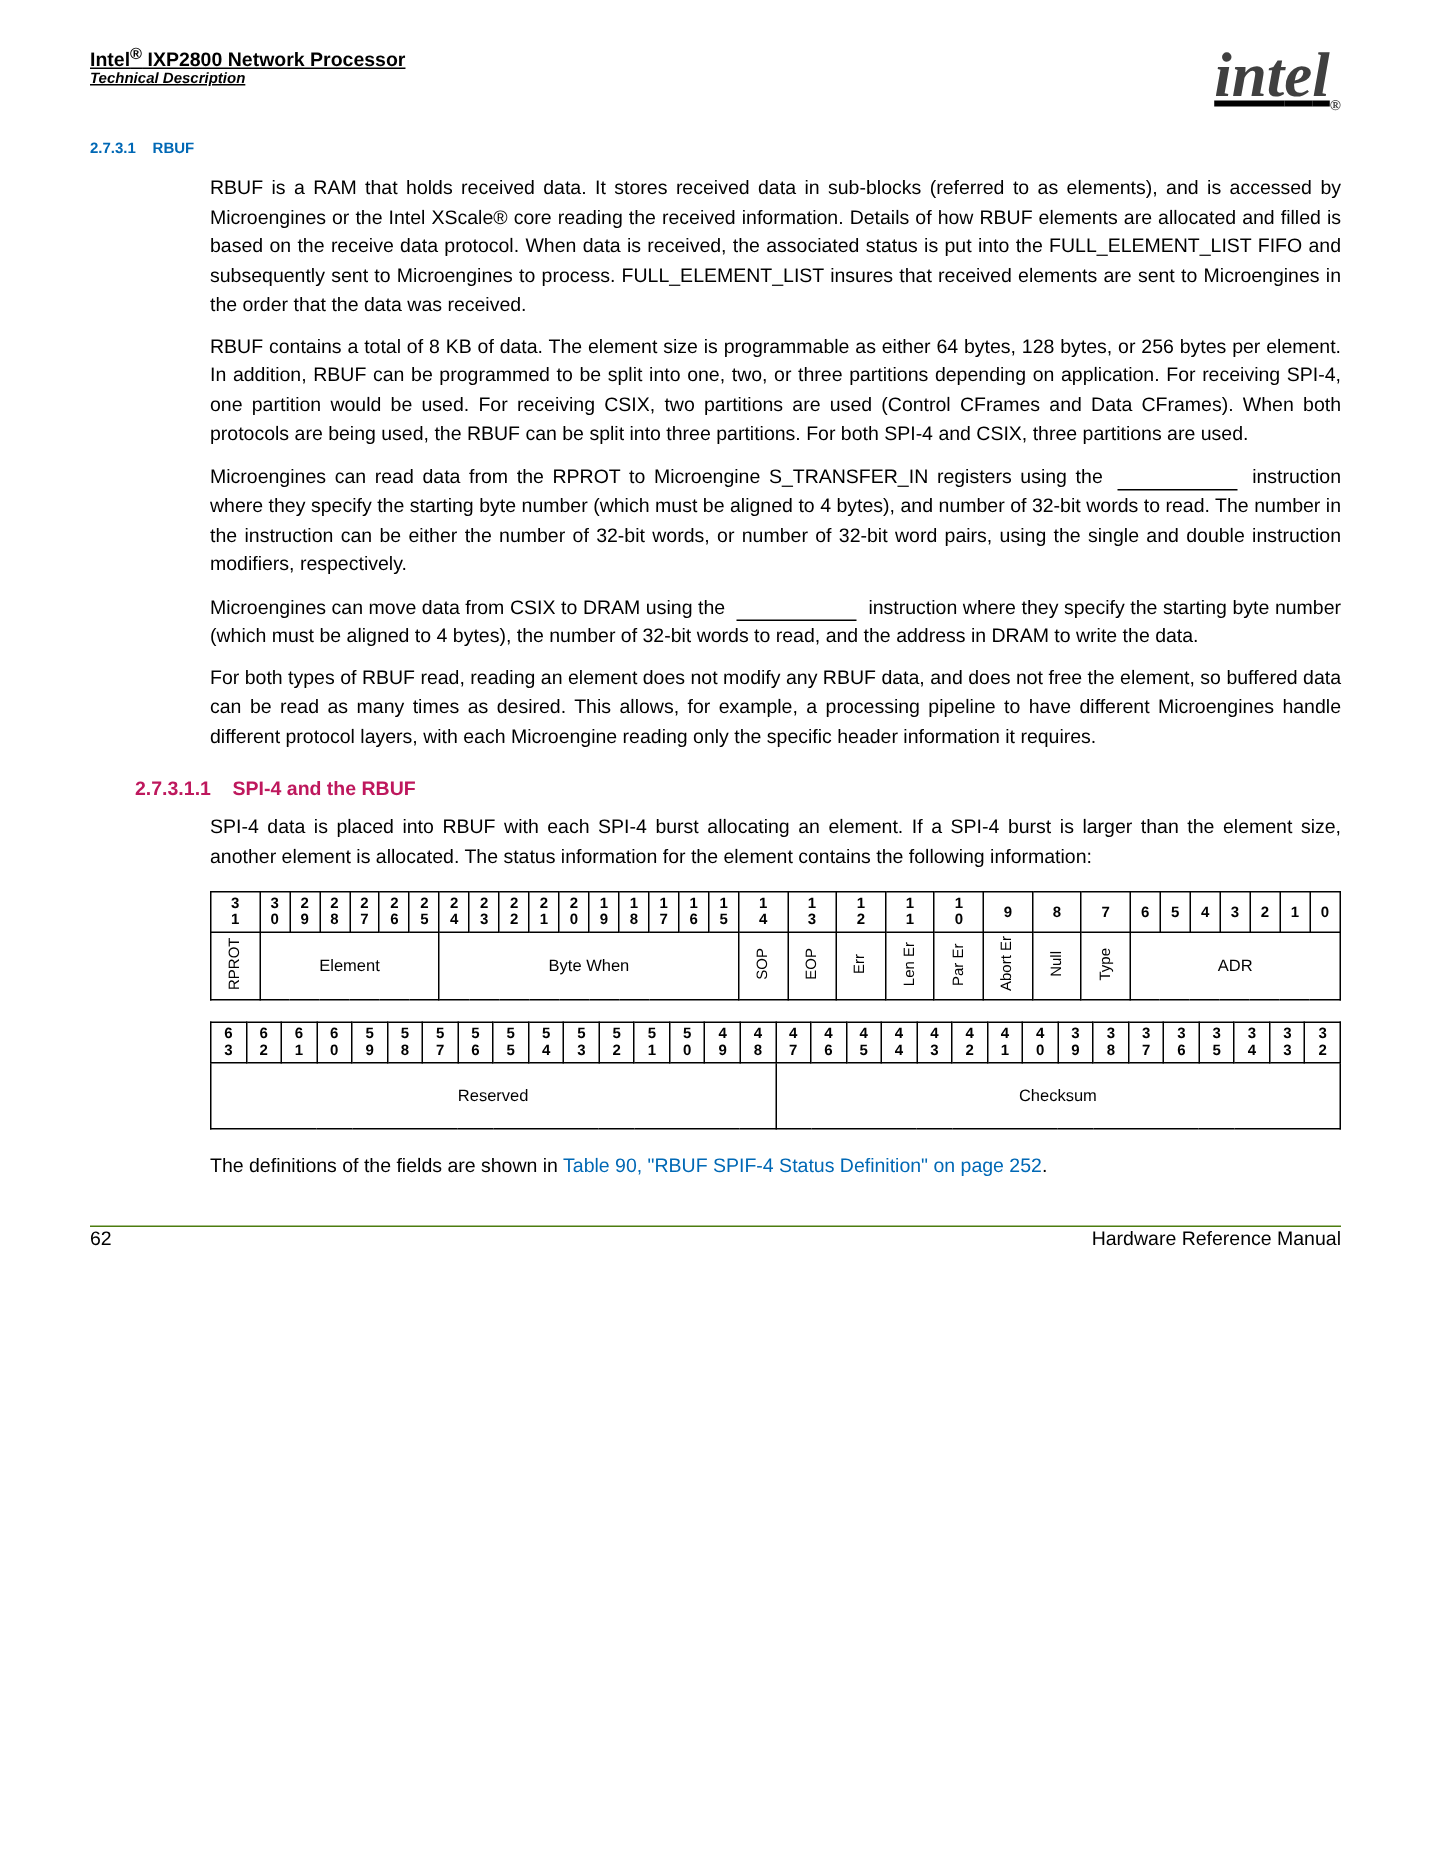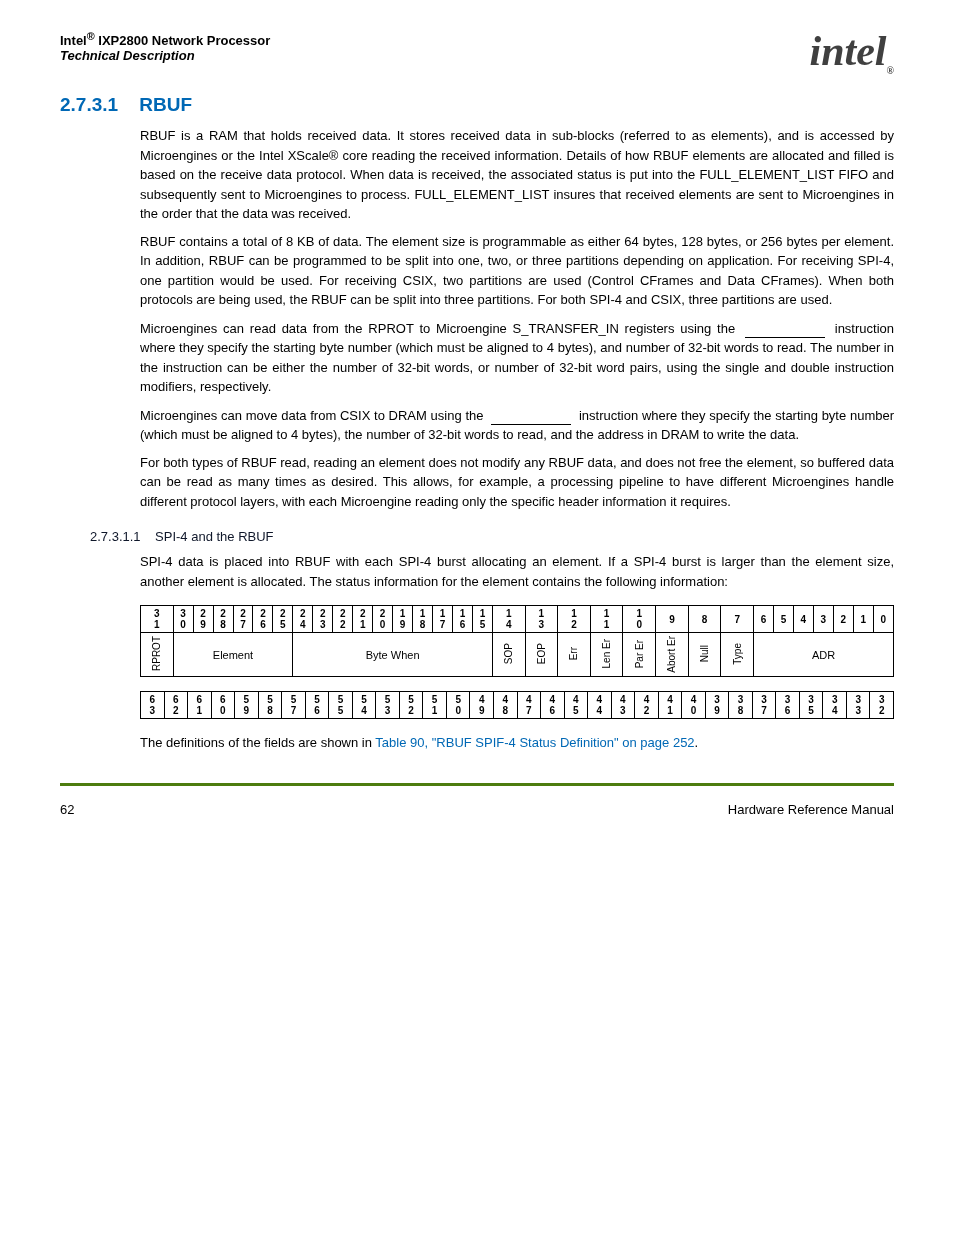--- a/index.html
+++ b/index.html
@@ -9,48 +9,49 @@
       background: #fff;
       color: #000;
       width: 954px;
       min-height: 1235px;
       padding: 30px 60px 40px 60px;
     }
     .header {
       display: flex;
       justify-content: space-between;
       align-items: flex-start;
+      text-decoration: underline;
     }
     .header-text .title {
       font-size: 13px;
       font-weight: bold;
     }
     .header-text .subtitle {
-      font-size: 13px;
+      font-size: 10px;
       font-style: italic;
       font-weight: bold;
     }
     .intel-logo {
       font-size: 42px;
       font-weight: 900;
       font-style: italic;
       color: #404040;
       line-height: 1;
       font-family: Georgia, serif;
     }
     .section-title {
       color: #0068b5;
-      font-size: 19px;
+      font-size: 10px;
       font-weight: bold;
       margin: 18px 0 10px 0;
     }
     .subsection-title {
-      color: #0f172a;
+      color: #be185d;
       font-size: 13px;
-      font-weight: normal;
+      font-weight: bold;
       margin: 18px 0 8px 0;
       padding-left: 30px;
     }
     .content-block {
       padding-left: 80px;
       margin-bottom: 10px;
     }
     .content-block p {
       margin-bottom: 8px;
       line-height: 1.5;
@@ -91,23 +92,23 @@
     }
     .rotated-text {
       writing-mode: vertical-rl;
       transform: rotate(180deg);
       font-size: 10px;
       white-space: nowrap;
     }
     .footer {
       display: flex;
       justify-content: space-between;
-      border-top: 3px solid #4d7c0f;
+      border-top: 1px solid #4d7c0f;
       margin-top: 30px;
-      padding-top: 16px;
+      padding-top: 0;
       font-size: 13px;
     }
     .link-text {
       color: #0068b5;
     }
   </style>
 </head>
 <body>
 
 <div class="header">
@@ -273,20 +274,26 @@
         <td>3<br>9</td>
         <td>3<br>8</td>
         <td>3<br>7</td>
         <td>3<br>6</td>
         <td>3<br>5</td>
         <td>3<br>4</td>
         <td>3<br>3</td>
         <td>3<br>2</td>
       </tr>
 
+      <tr class="field-row">
+
+        <td colspan="16">Reserved</td>
+
+        <td colspan="16">Checksum</td>
+      </tr>
     </tbody>
   </table>
 </div>
 
 <div class="content-block" style="">
   <p>
     <span>The definitions of the fields are shown in</span>
     <span class="link-text">Table 90, "RBUF SPIF-4 Status Definition" on page 252</span><span>.</span>
   </p>
 </div>

